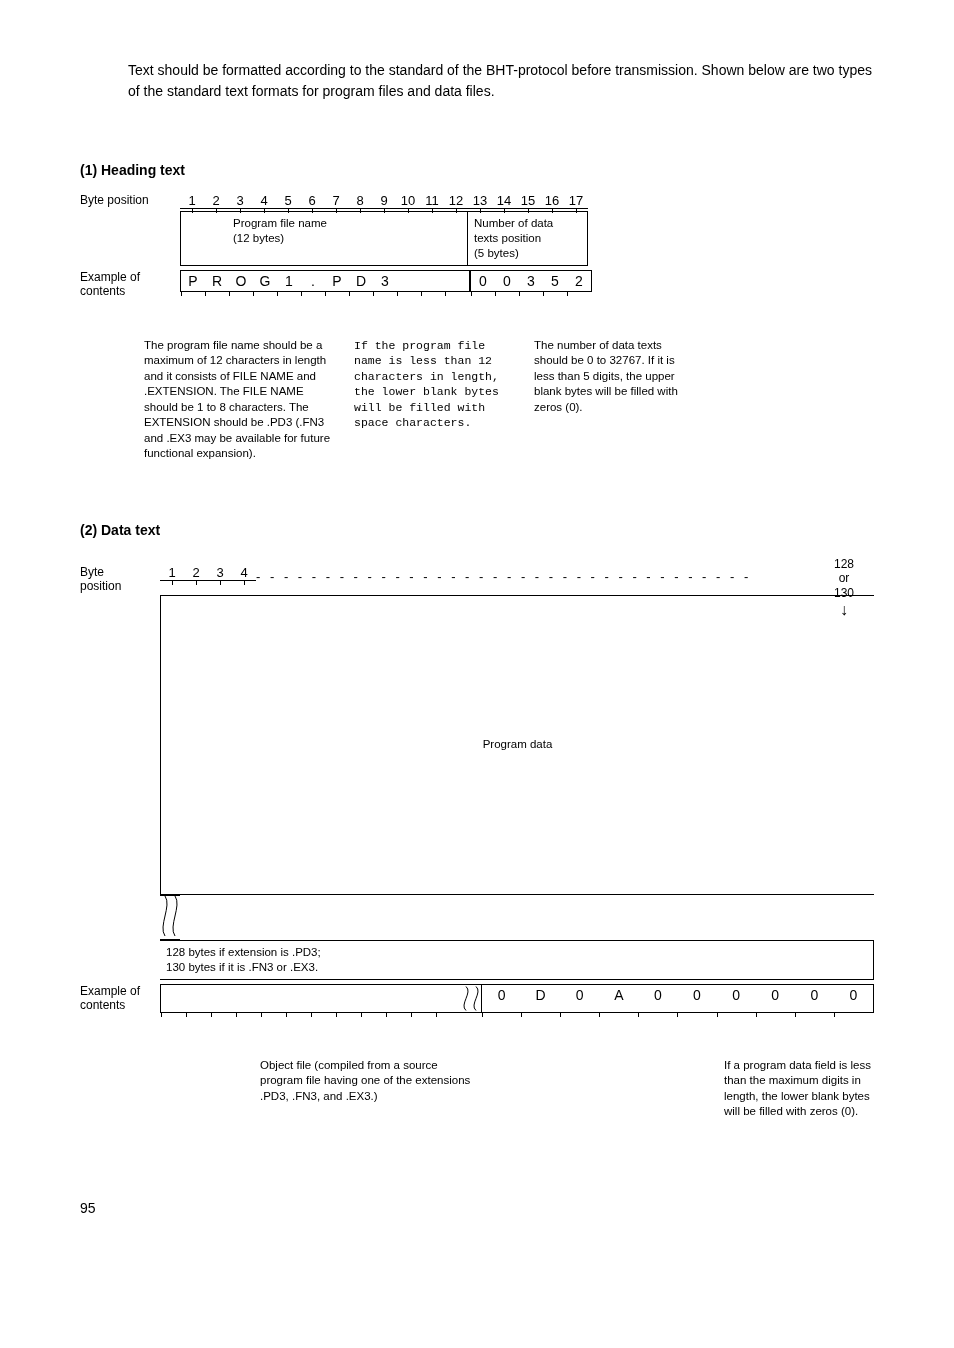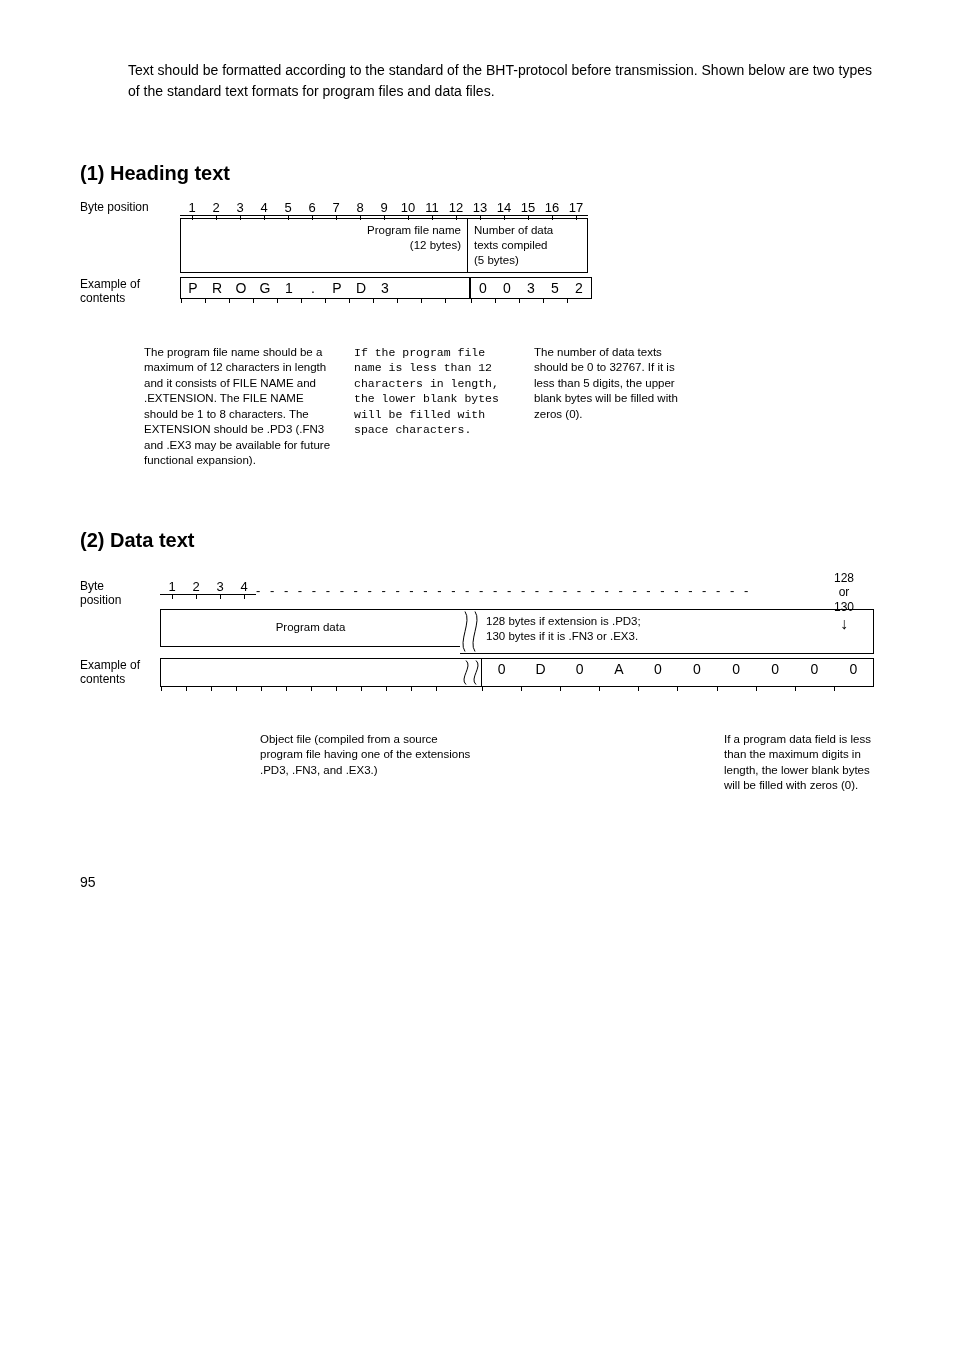--- a/index.html
+++ b/index.html
@@ -12,21 +12,21 @@
     width: 954px;
     box-sizing: border-box;
   }
   .intro {
     font-size: 14px;
     line-height: 1.5;
     margin-bottom: 60px;
     margin-left: 48px;
   }
   .section-title {
-    font-size: 20px;
+    font-size: 14px;
     font-weight: bold;
     margin: 20px 0 15px 0;
   }
   .row-label {
     font-size: 12px;
     width: 100px;
     flex-shrink: 0;
   }
   .diagram-row {
     display: flex;
@@ -151,27 +151,27 @@
       <div class="byte-num">14</div>
       <div class="byte-num">15</div>
       <div class="byte-num">16</div>
       <div class="byte-num">17</div>
     </div>
   </div>
 
   <div class="diagram-row">
     <div class="row-label"></div>
     <div class="desc-boxes">
-      <div class="desc-box" style="width:288px; text-align:right; padding-left:40px;">
+      <div class="desc-box" style="width:288px; text-align:left; padding-left:52px;">
         <div>Program file name</div>
         <div>(12 bytes)</div>
       </div>
       <div class="desc-box" style="width:120px; border-left:none;">
         <div>Number of data</div>
-        <div>texts compiled</div>
+        <div>texts position</div>
         <div>(5 bytes)</div>
       </div>
     </div>
   </div>
 
   <div class="diagram-row" style="margin-top:4px;">
     <div class="row-label">
       <div>Example of</div>
       <div>contents</div>
     </div>
@@ -222,21 +222,21 @@
       <div class="byte-num">1</div>
       <div class="byte-num">2</div>
       <div class="byte-num">3</div>
       <div class="byte-num">4</div>
     </div>
     <div class="dashes" style="flex:1; border-bottom:1px dashed transparent;">- - - - - - - - - - - - - - - - - - - - - - - - - - - - - - - - - - - -</div>
   </div>
 
   <div class="diagram-row">
     <div class="row-label" style="width:80px;"></div>
-    <div style="display:flex; width:100%;">
+    <div style="display:flex; width:100%;flex-direction:column;">
       <div class="desc-box" style="flex:0 0 300px; display:flex; align-items:center; justify-content:center; height:38px; border-right:none;">Program data</div>
       <div style="width:20px; border-top:1px solid #000; border-bottom:1px solid #000; position:relative;">
         <svg viewBox="0 0 20 40" style="width:100%;height:100%;">
           <path d="M5 0 C 12 10, -2 30, 5 40" stroke="#000" fill="none"></path>
           <path d="M15 0 C 22 10, 8 30, 15 40" stroke="#000" fill="none"></path>
         </svg>
       </div>
       <div class="desc-box" style="flex:1; border-left:none;">
         <div>128 bytes if extension is .PD3;</div>
         <div>130 bytes if it is .FN3 or .EX3.</div>

